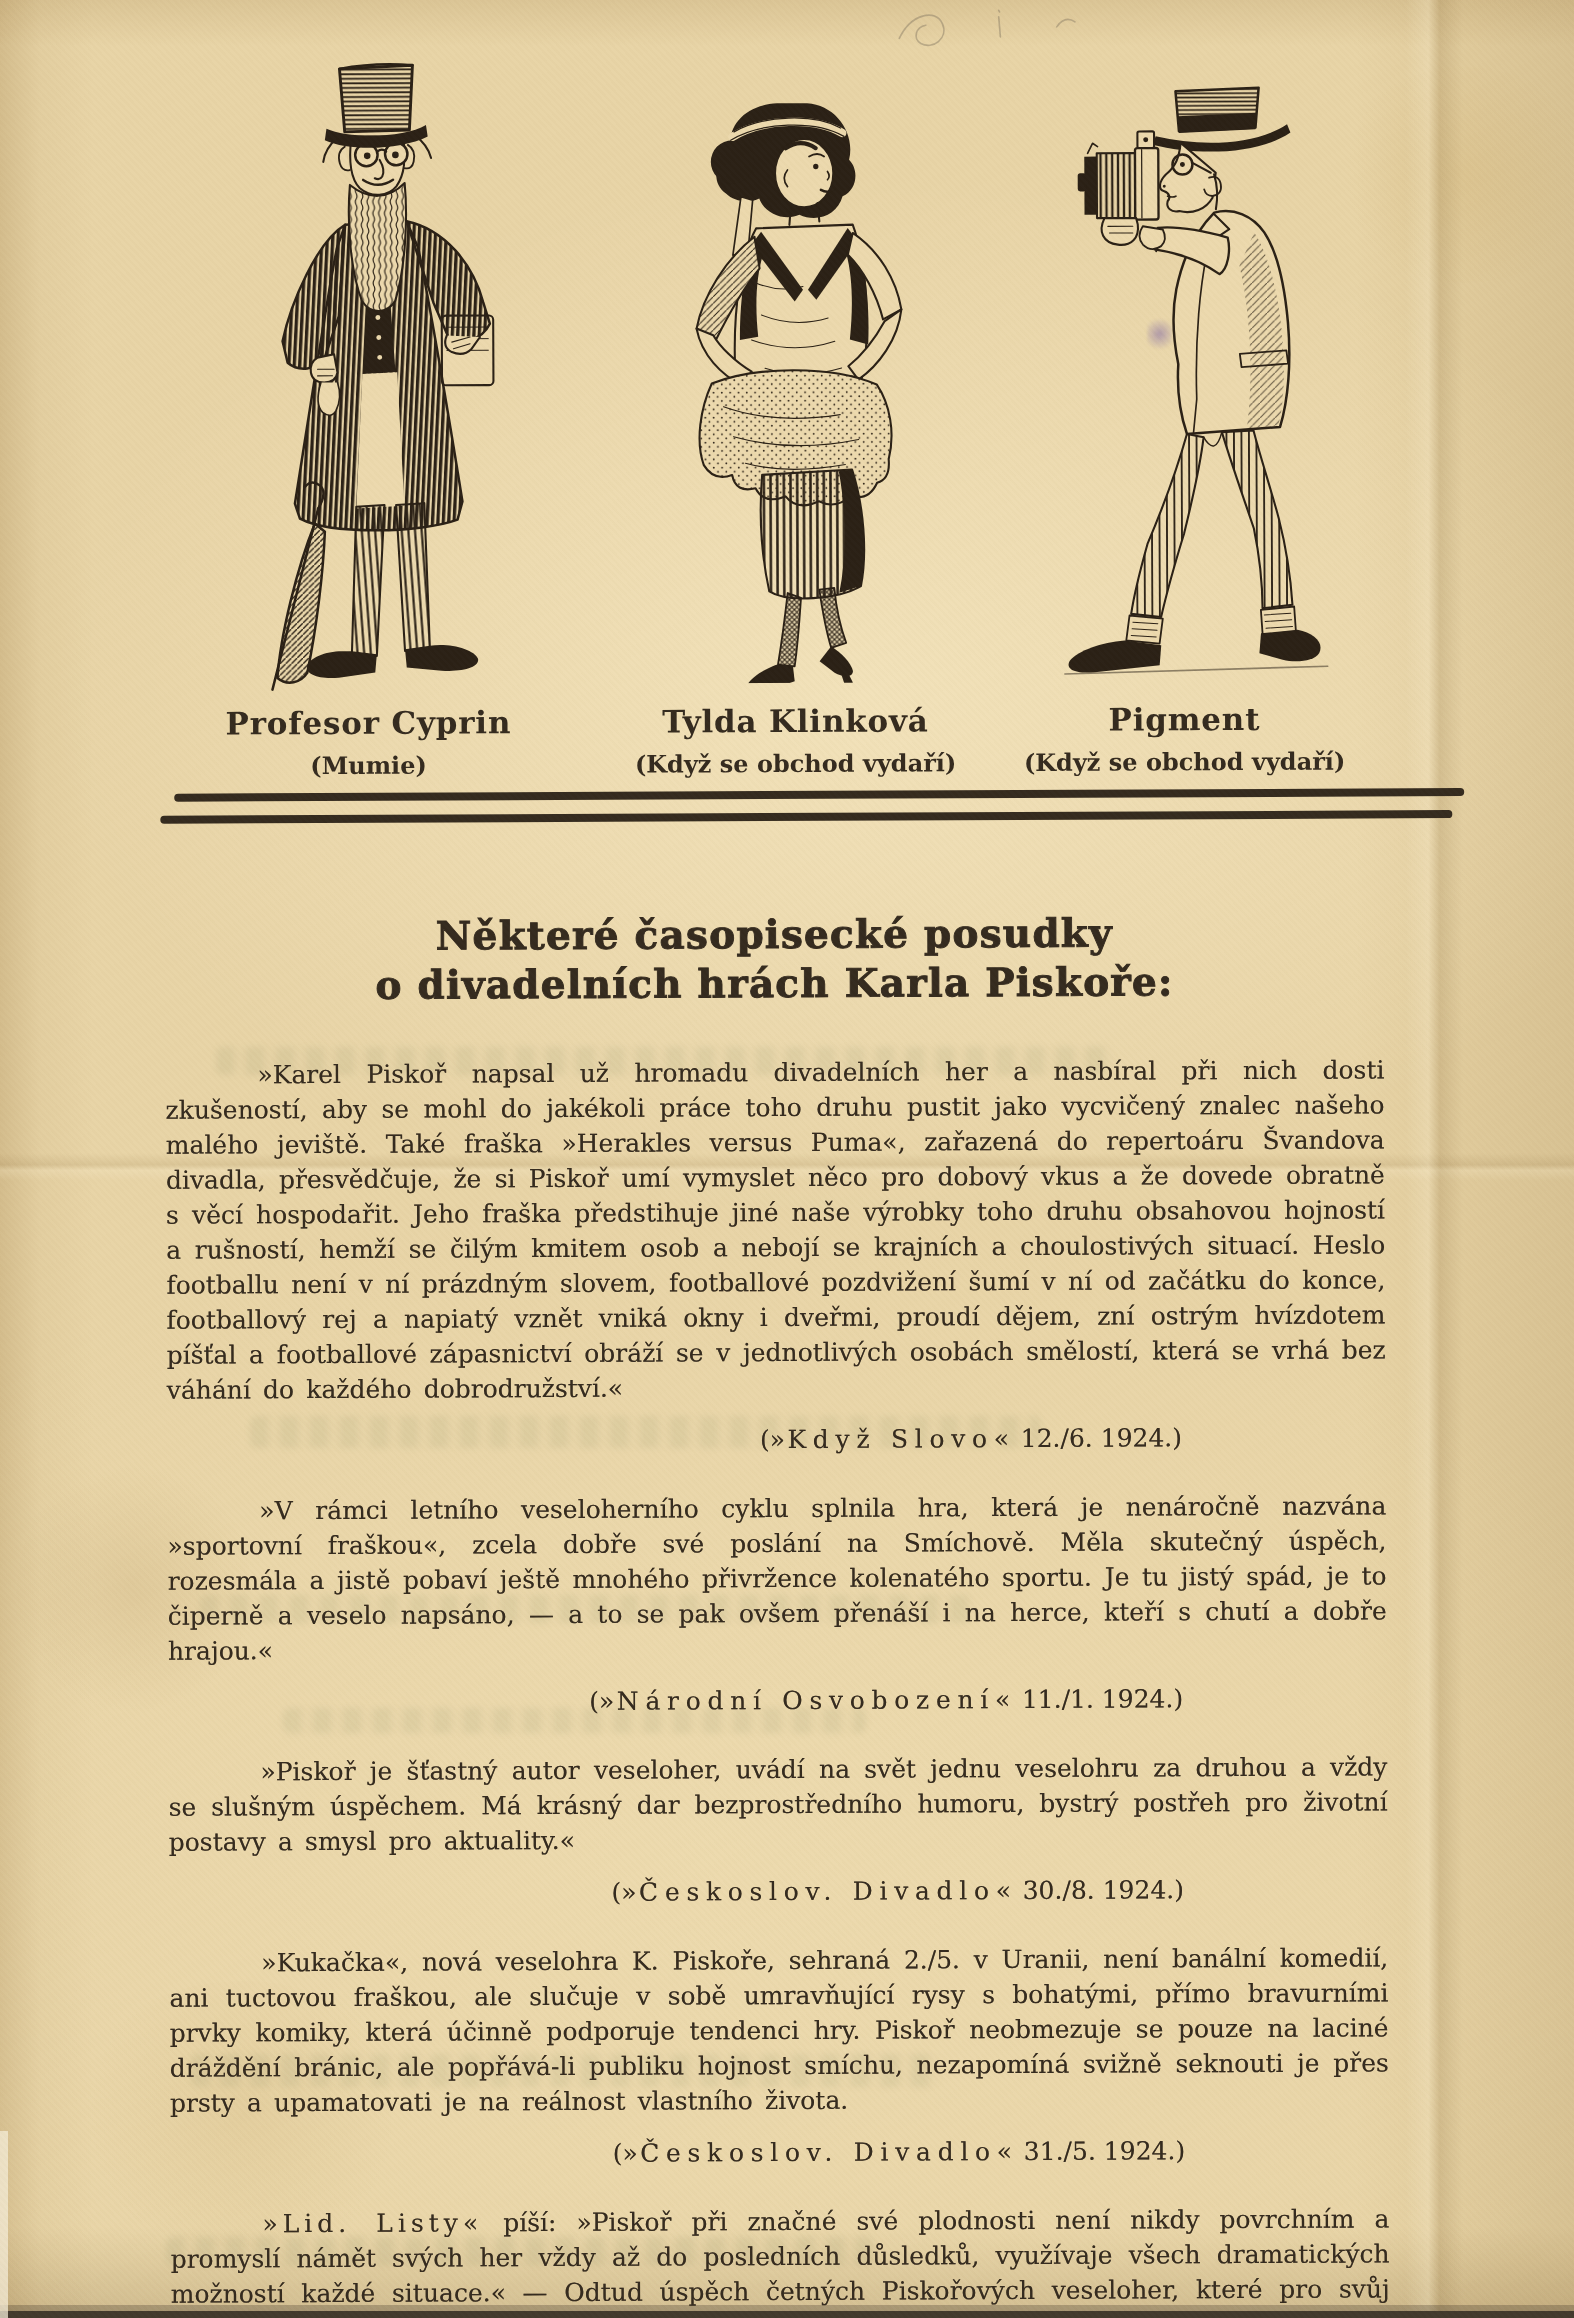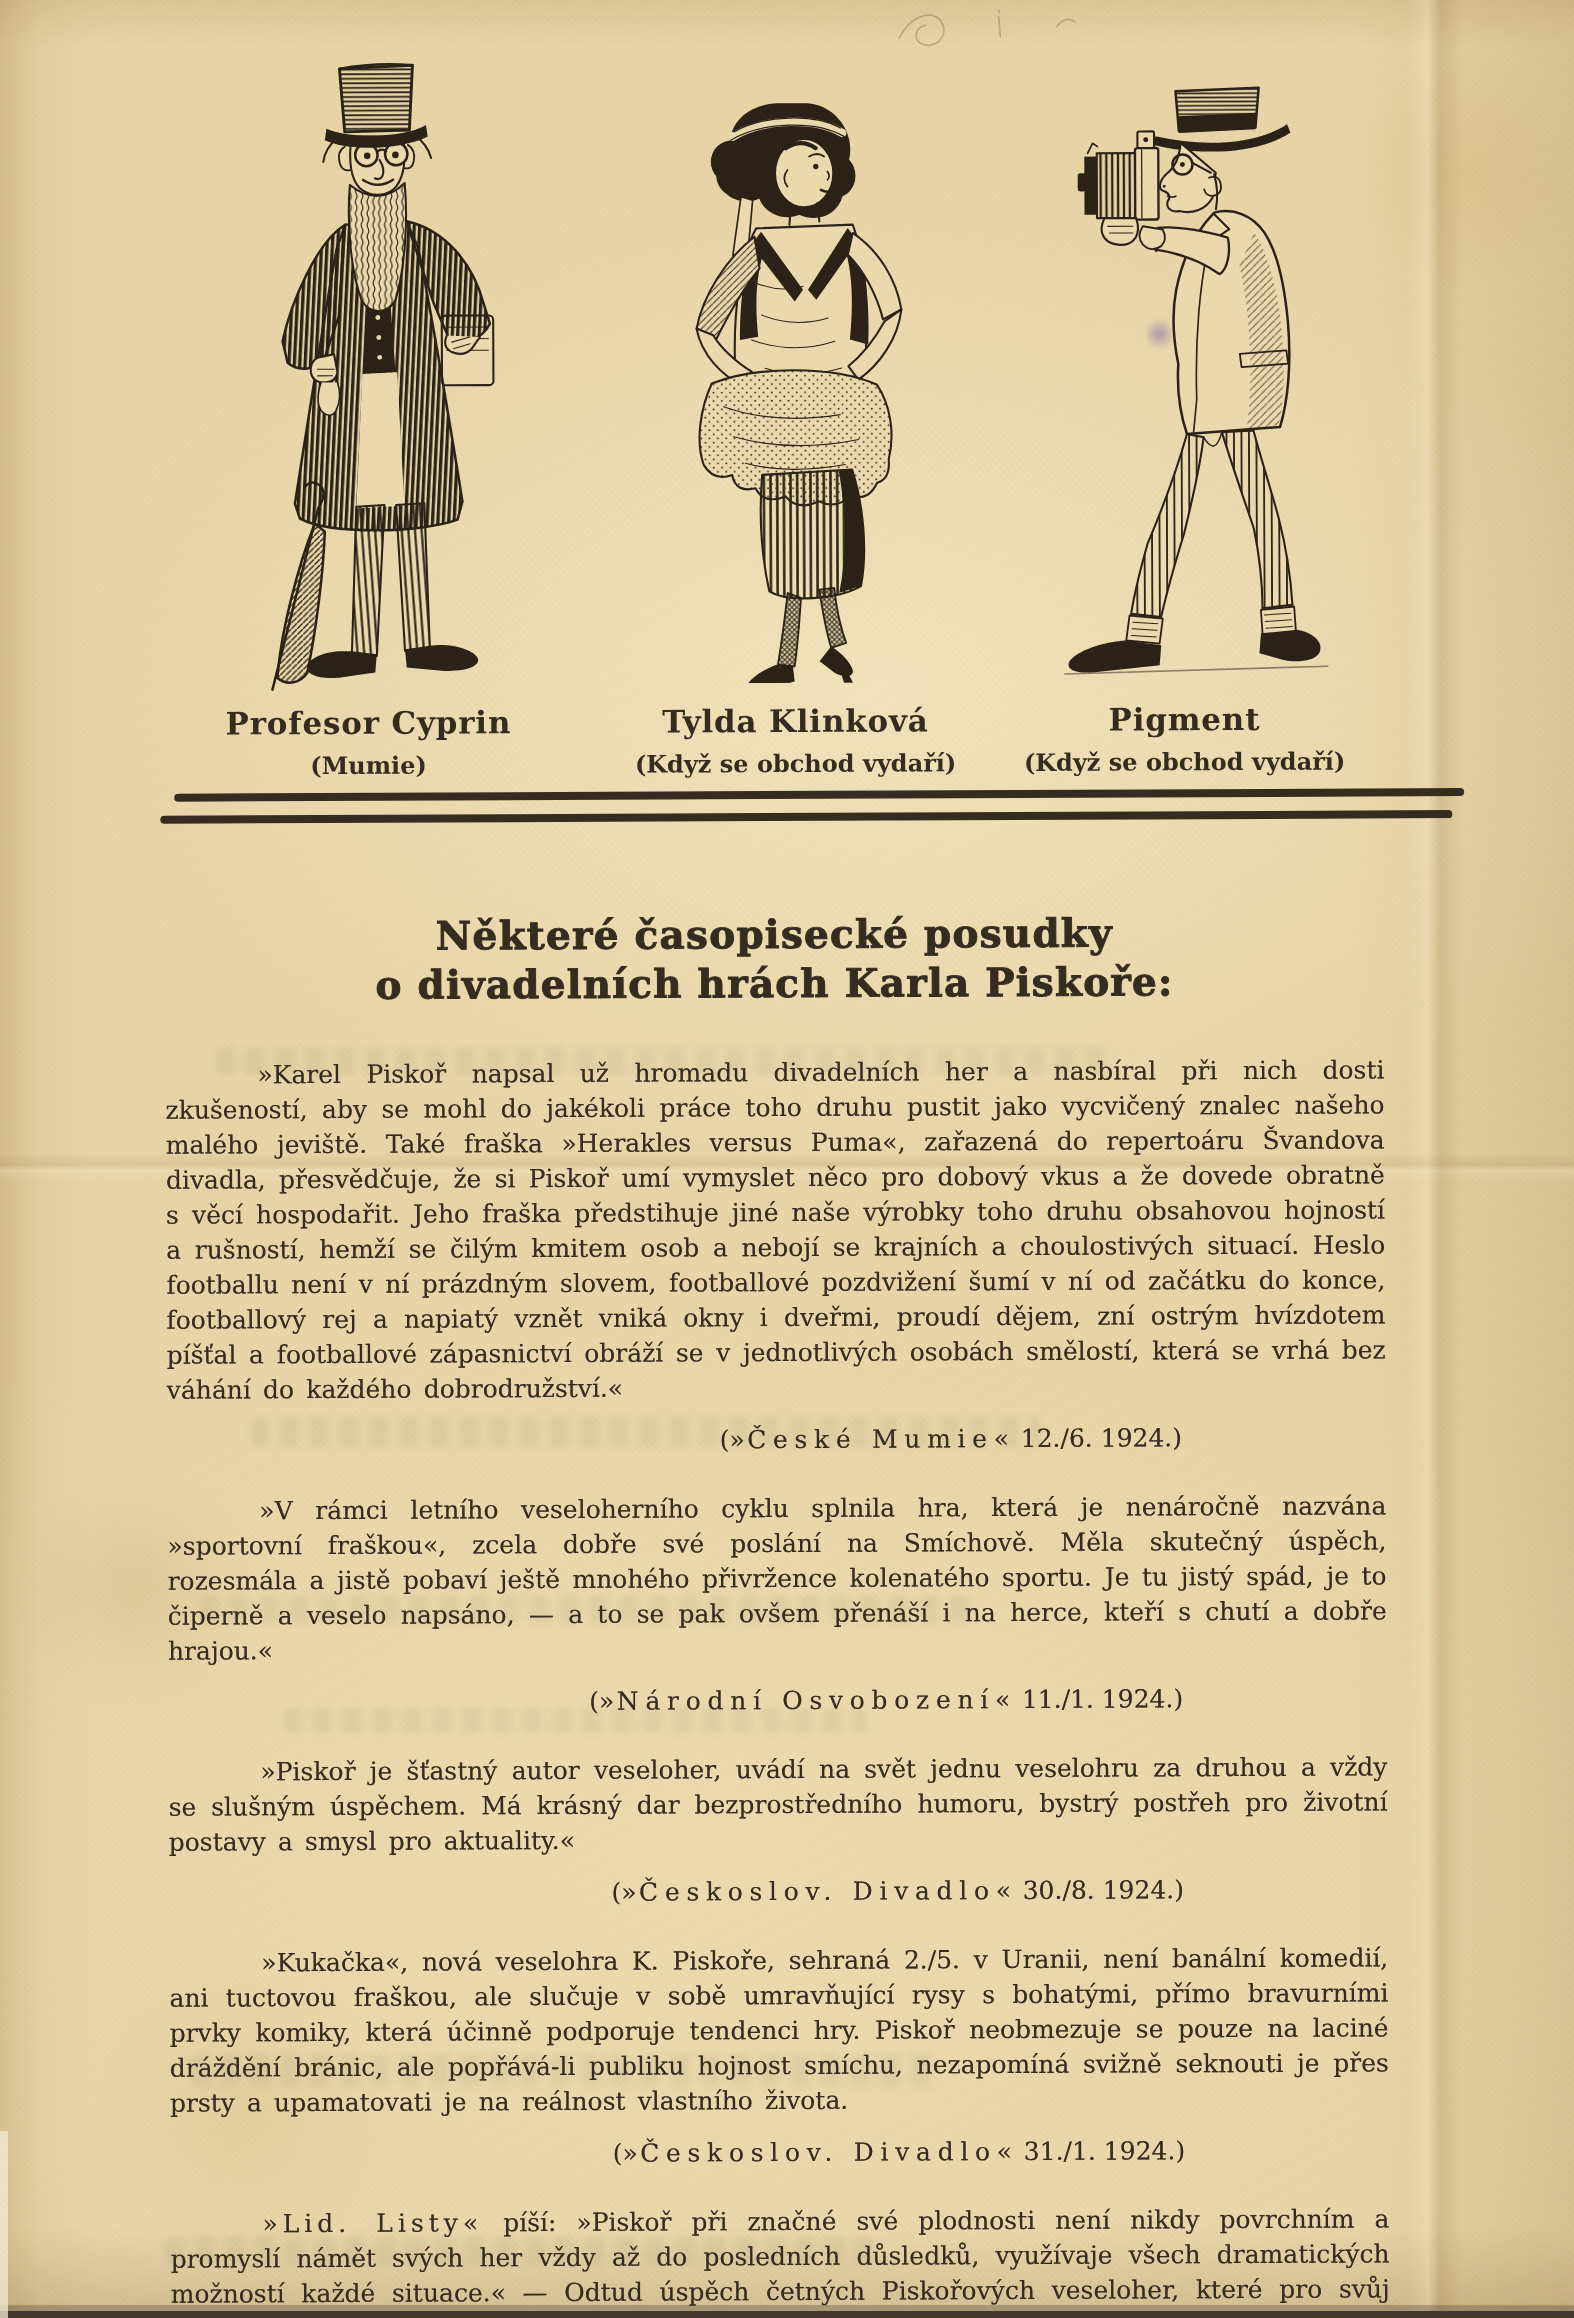--- a/index.html
+++ b/index.html
@@ -285,36 +285,36 @@
 
     <div class="heading">
       <div>Některé časopisecké posudky</div>
       <div>o divadelních hrách Karla Piskoře:</div>
     </div>
 
     <div class="reviews">
 
       <div>
         <p class="review-text"><span class="lead"></span><span>»Karel Piskoř napsal už hromadu divadelních her a nasbíral při nich dosti zkušeností, aby se mohl do jakékoli práce toho druhu pustit jako vycvičený znalec našeho malého jeviště. Také fraška »Herakles versus Puma«, zařazená do repertoáru Švandova divadla, přesvědčuje, že si Piskoř umí vymyslet něco pro dobový vkus a že dovede obratně s věcí hospodařit. Jeho fraška předstihuje jiné naše výrobky toho druhu obsahovou hojností a rušností, hemží se čilým kmitem osob a nebojí se krajních a choulostivých situací. Heslo footballu není v ní prázdným slovem, footballové pozdvižení šumí v ní od začátku do konce, footballový rej a napiatý vznět vniká okny i dveřmi, proudí dějem, zní ostrým hvízdotem píšťal a footballové zápasnictví obráží se v jednotlivých osobách smělostí, která se vrhá bez váhání do každého dobrodružství.«</span></p>
-        <div class="citation"><span>(»</span><span class="cit-name">České Mumie</span><span>«</span><span class="cit-date">12./6. 1924.)</span></div>
+        <div class="citation"><span>(»</span><span class="cit-name">Když Slovo</span><span>«</span><span class="cit-date">12./6. 1924.)</span></div>
       </div>
 
       <div>
         <p class="review-text"><span class="lead"></span><span>»V rámci letního veseloherního cyklu splnila hra, která je nenáročně nazvána »sportovní fraškou«, zcela dobře své poslání na Smíchově. Měla skutečný úspěch, rozesmála a jistě pobaví ještě mnohého přivržence kolenatého sportu. Je tu jistý spád, je to čiperně a veselo napsáno, — a to se pak ovšem přenáší i na herce, kteří s chutí a dobře hrajou.«</span></p>
         <div class="citation"><span>(»</span><span class="cit-name">Národní Osvobození</span><span>«</span><span class="cit-date">11./1. 1924.)</span></div>
       </div>
 
       <div>
         <p class="review-text"><span class="lead"></span><span>»Piskoř je šťastný autor veseloher, uvádí na svět jednu veselohru za druhou a vždy se slušným úspěchem. Má krásný dar bezprostředního humoru, bystrý postřeh pro životní postavy a smysl pro aktuality.«</span></p>
         <div class="citation"><span>(»</span><span class="cit-name">Českoslov. Divadlo</span><span>«</span><span class="cit-date">30./8. 1924.)</span></div>
       </div>
 
       <div>
         <p class="review-text"><span class="lead"></span><span>»Kukačka«, nová veselohra K. Piskoře, sehraná 2./5. v Uranii, není banální komedií, ani tuctovou fraškou, ale slučuje v sobě umravňující rysy s bohatými, přímo bravurními prvky komiky, která účinně podporuje tendenci hry. Piskoř neobmezuje se pouze na laciné dráždění bránic, ale popřává-li publiku hojnost smíchu, nezapomíná svižně seknouti je přes prsty a upamatovati je na reálnost vlastního života.</span></p>
-        <div class="citation"><span>(»</span><span class="cit-name">Českoslov. Divadlo</span><span>«</span><span class="cit-date">31./1. 1924.)</span></div>
+        <div class="citation"><span>(»</span><span class="cit-name">Českoslov. Divadlo</span><span>«</span><span class="cit-date">31./5. 1924.)</span></div>
       </div>
 
       <div>
         <p class="review-text"><span class="lead">»Lid. Listy«</span><span> píší: »Piskoř při značné své plodnosti není nikdy povrchním a promyslí námět svých her vždy až do posledních důsledků, využívaje všech dramatických možností každé situace.« — Odtud úspěch četných Piskořových veseloher, které pro svůj zdravý, nehledaný humor docházejí zejména též u ochotnických jednot plného porozumění a obliby.</span></p>
 
       </div>
 
     </div>
   </div>
 

